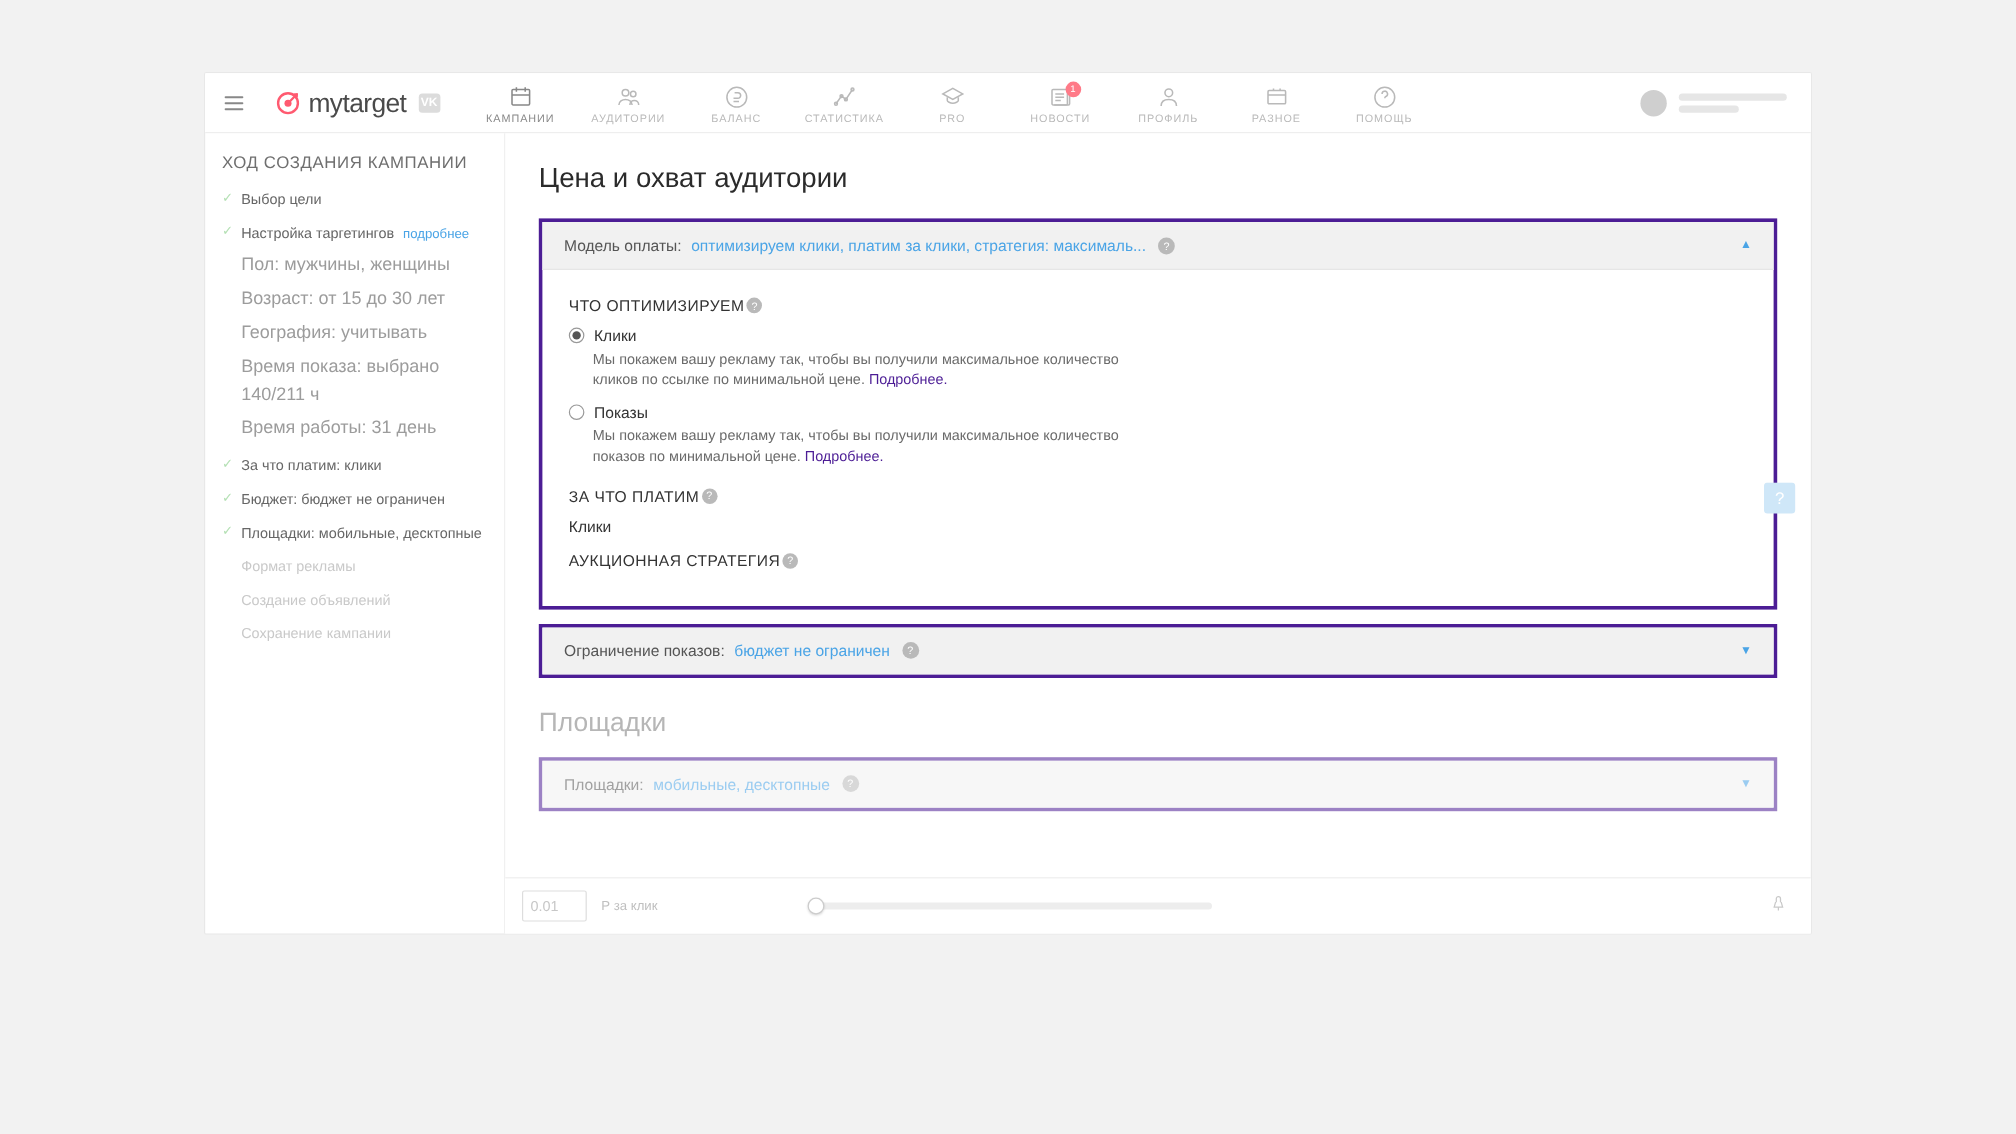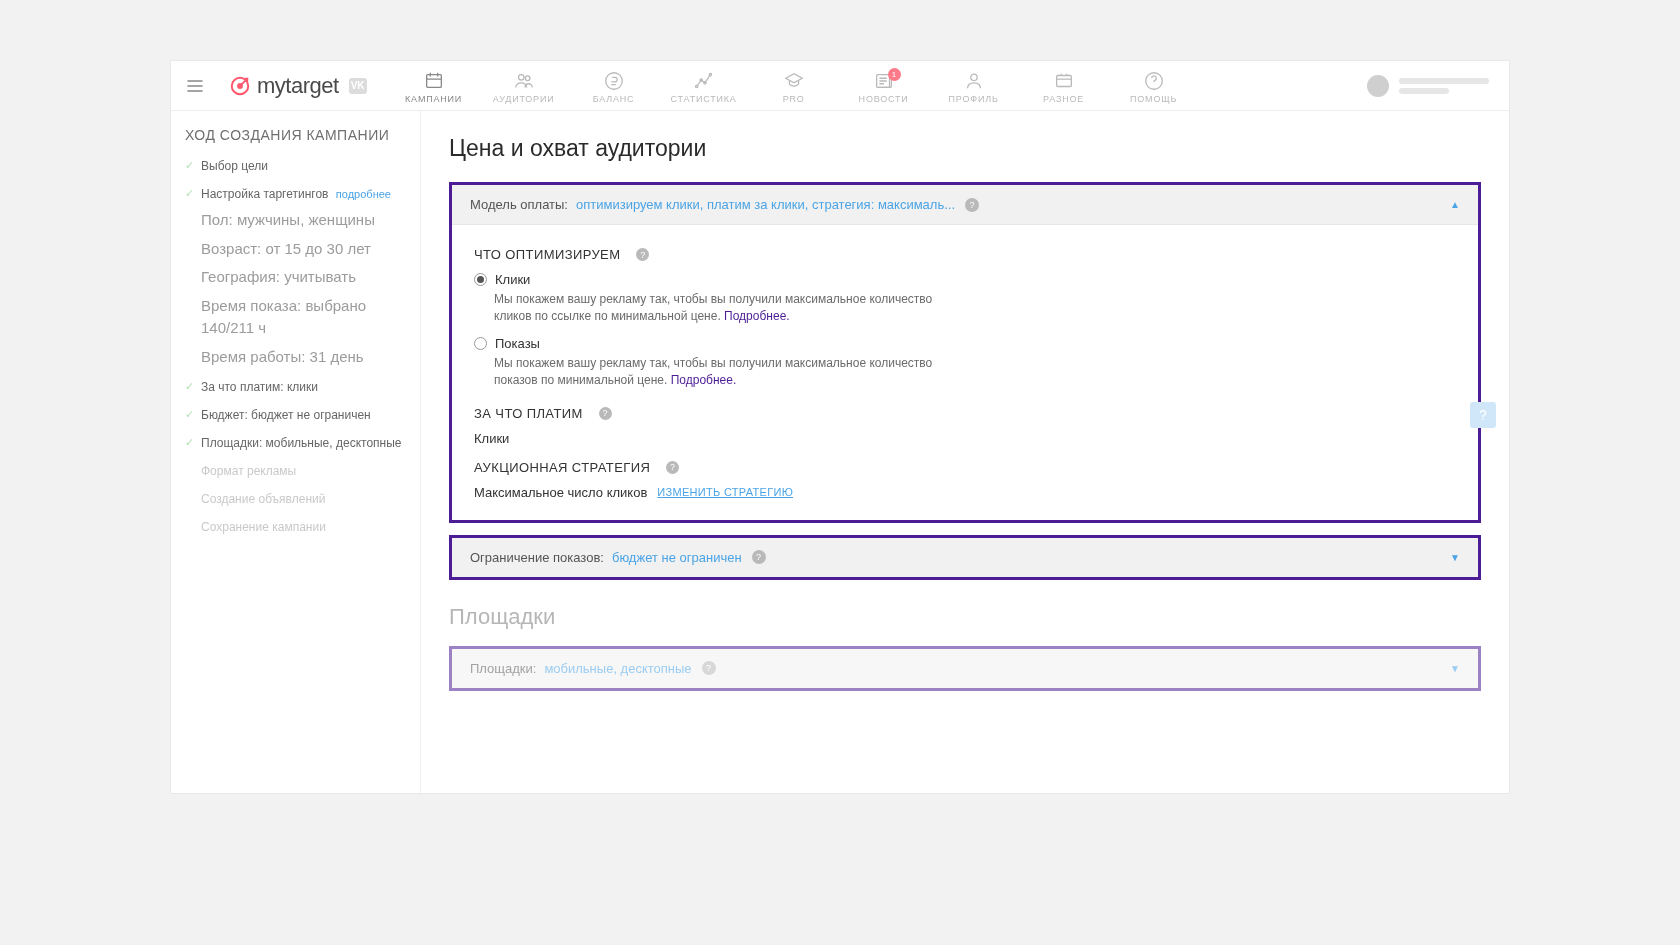--- a/index.html
+++ b/index.html
@@ -183,21 +183,21 @@
 .panel-head .caret {
   margin-left: auto;
   color: #4aa4e6;
   font-size: 10px;
 }
 .panel-body { padding: 18px 22px 20px; }
 .section-title {
   font-size: 13px;
   letter-spacing: 0.4px;
   color: #333;
-  display: flex; align-items: center; gap: 16px;
+  display: flex; align-items: center; gap: 2px;
   margin: 4px 0 10px;
 }
 .section-title .qmark {
   display:inline-flex; align-items:center; justify-content:center;
   width: 13px; height: 13px; border-radius: 50%;
   background: #b9b9b9; color: #fff; font-size: 9px;
 }
 .option { margin: 6px 0 10px; }
 .opt-row { display: flex; align-items: center; gap: 8px; font-size: 13px; color: #333; }
 .opt-desc { font-size: 12px; color: #6b6b6b; margin: 4px 0 2px 20px; line-height: 1.45; max-width: 470px; }
@@ -494,24 +494,20 @@
             <div class="section-title" style="margin-top:16px">
               <span>ЗА ЧТО ПЛАТИМ</span>
               <span class="qmark">?</span>
             </div>
             <div class="plain-value">Клики</div>
 
             <div class="section-title">
               <span>АУКЦИОННАЯ СТРАТЕГИЯ</span>
               <span class="qmark">?</span>
             </div>
-            <div class="strategy-row">
-              <span>Максимальное число кликов</span>
-              <a href="#" class="strategy-link">ИЗМЕНИТЬ СТРАТЕГИЮ</a>
-            </div>
           </div>
         </div>
 
         <div class="panel">
           <div class="panel-head collapsed">
             <span class="ph-label">Ограничение показов:</span>
             <span class="ph-value">бюджет не ограничен</span>
             <span class="qmark">?</span>
             <span class="caret">▼</span>
           </div>
@@ -521,19 +517,34 @@
 
         <div class="panel faded">
           <div class="panel-head collapsed">
             <span class="ph-label">Площадки:</span>
             <span class="ph-value">мобильные, десктопные</span>
             <span class="qmark">?</span>
             <span class="caret">▼</span>
           </div>
         </div>
 
+        <div class="footer-bar">
+          <input class="footer-input" value="0.01" style="">
+          <span class="footer-label">Р за клик</span>
+          <div class="slider">
+            <div class="slider-track">
+                <div class="slider-thumb"></div>
+              </div>
+          </div>
+          <div class="footer-spacer"></div>
+          <span class="footer-pin">
+            <svg width="14" height="14" viewBox="0 0 24 24" fill="none" stroke="currentColor" stroke-width="1.8">
+                <path d="M12 17v5M8 10l-2 7h12l-2-7M9 10V5a3 3 0 0 1 6 0v5"></path>
+              </svg>
+          </span>
+        </div>
 
       </div>
     </div>
   </div>
 </div>
 
 <div class="floating-help">?</div>
 
 </body></html>

